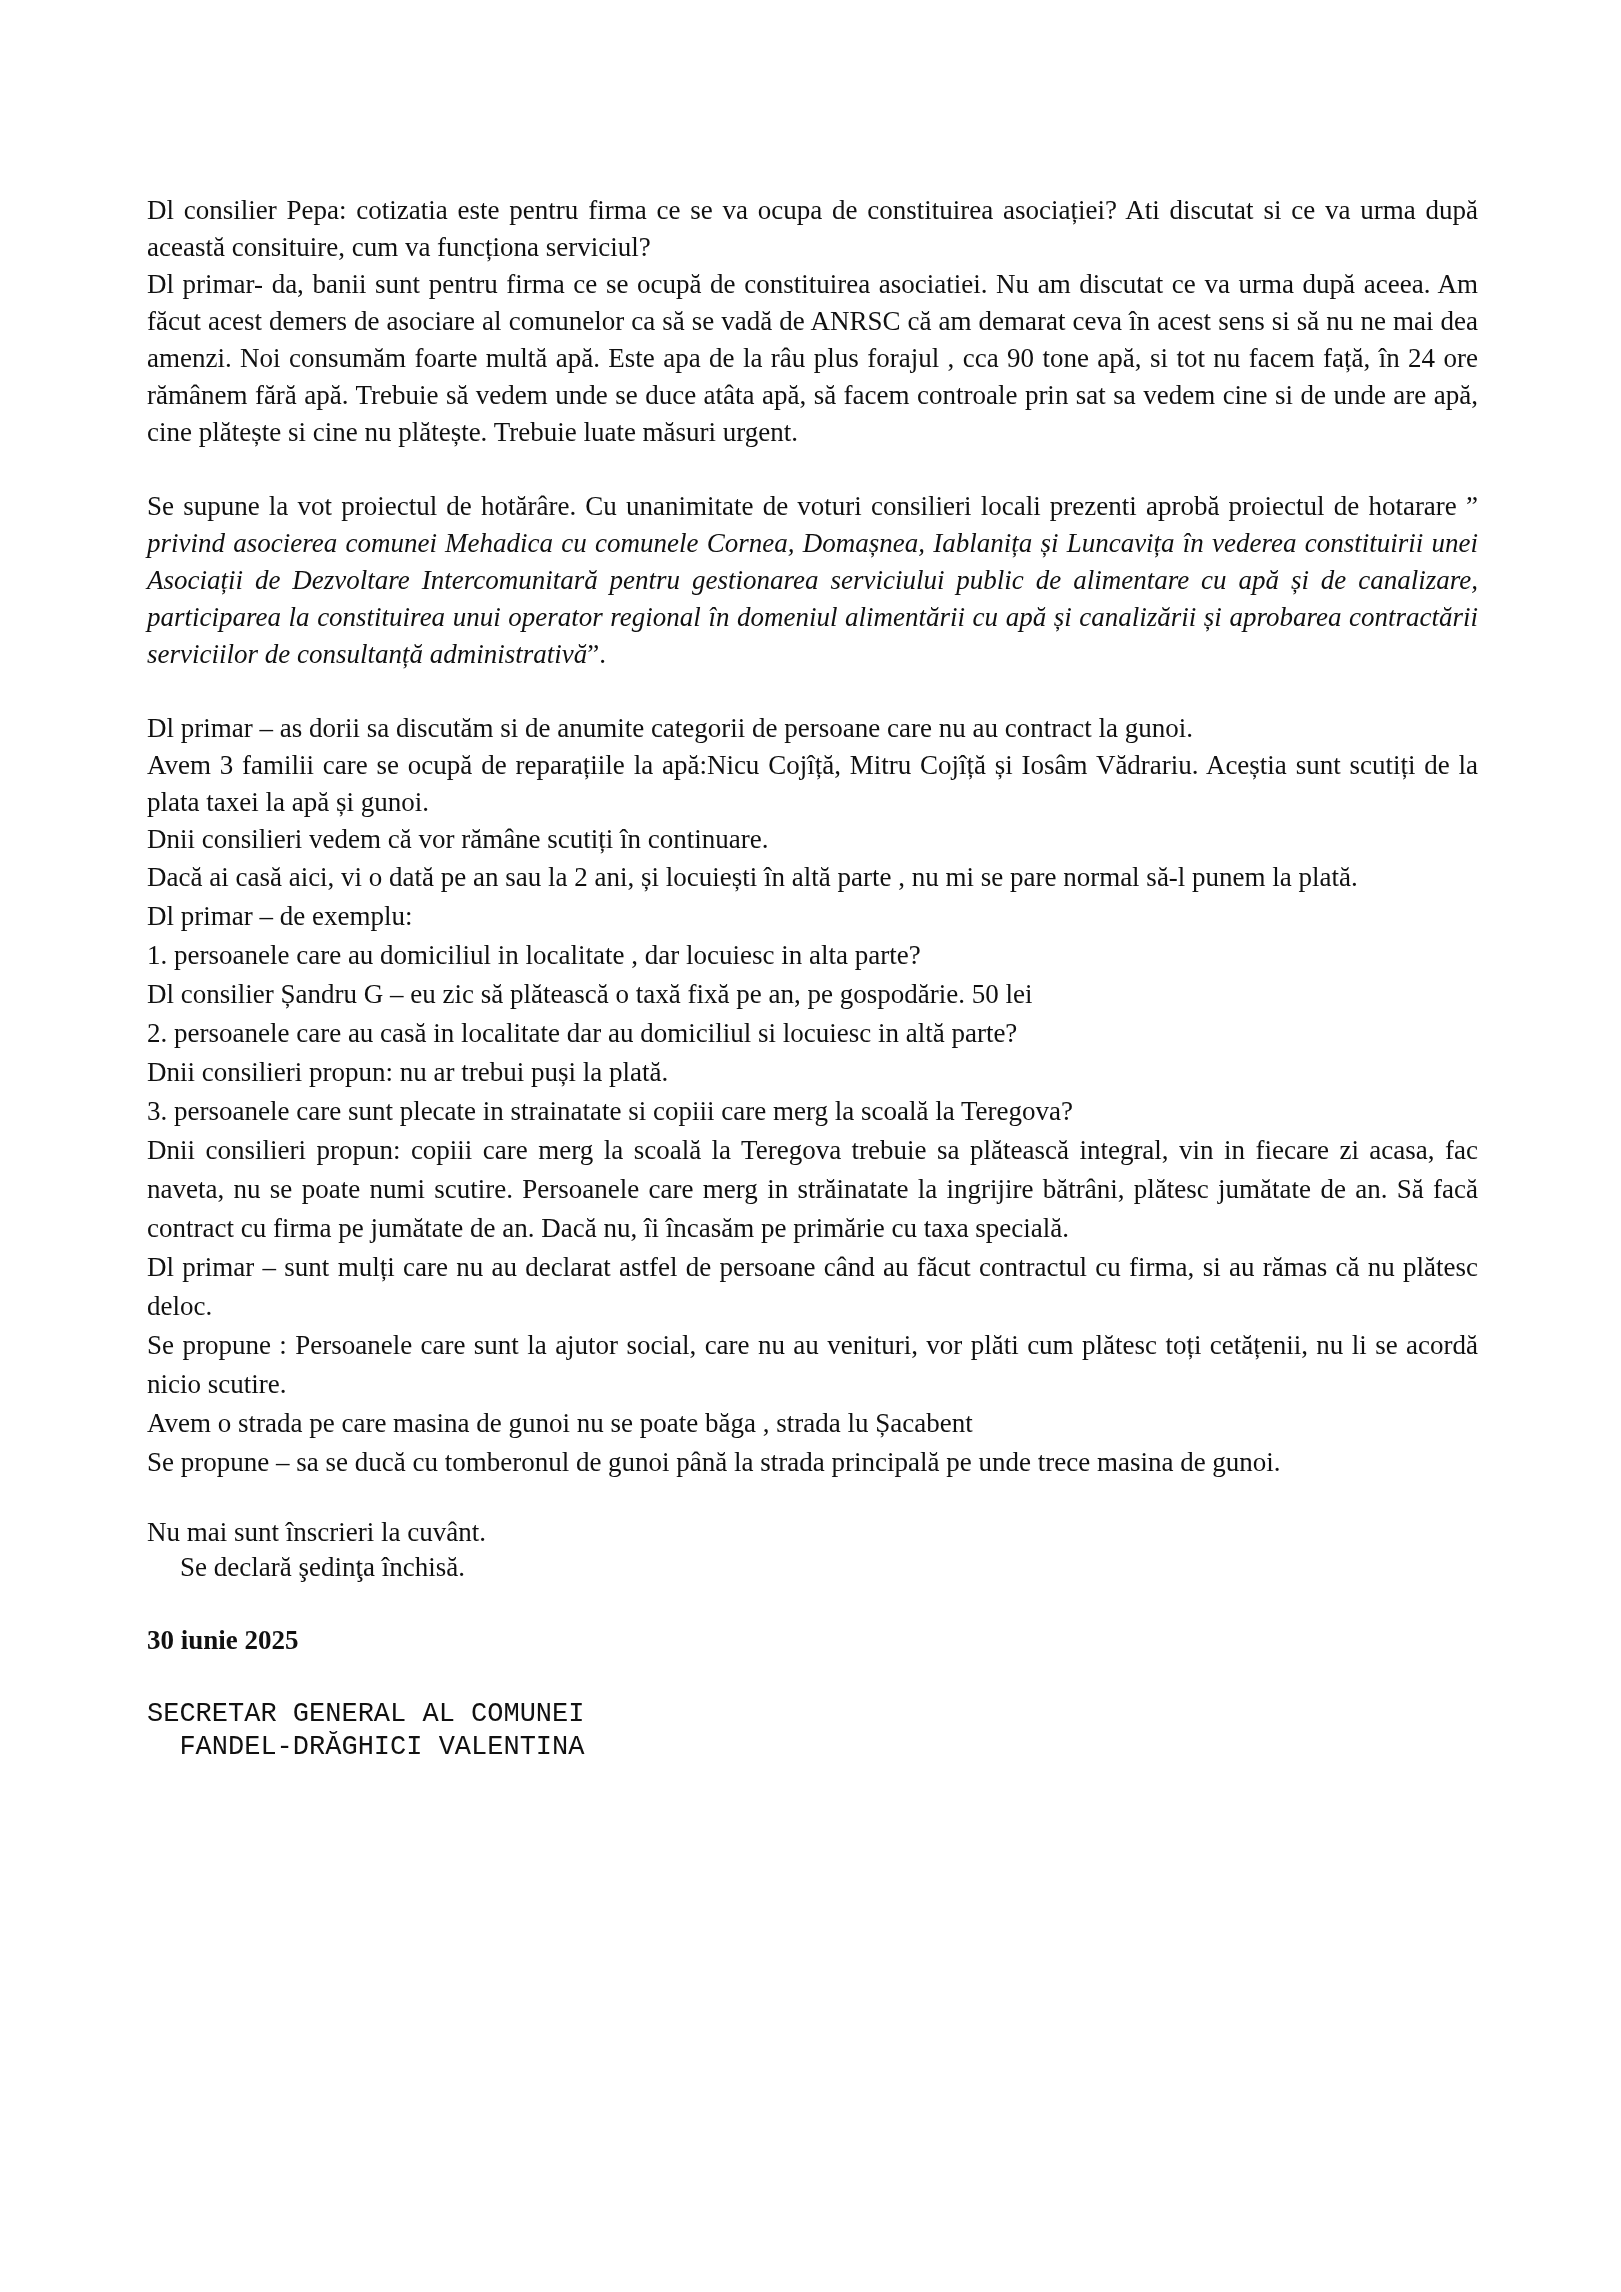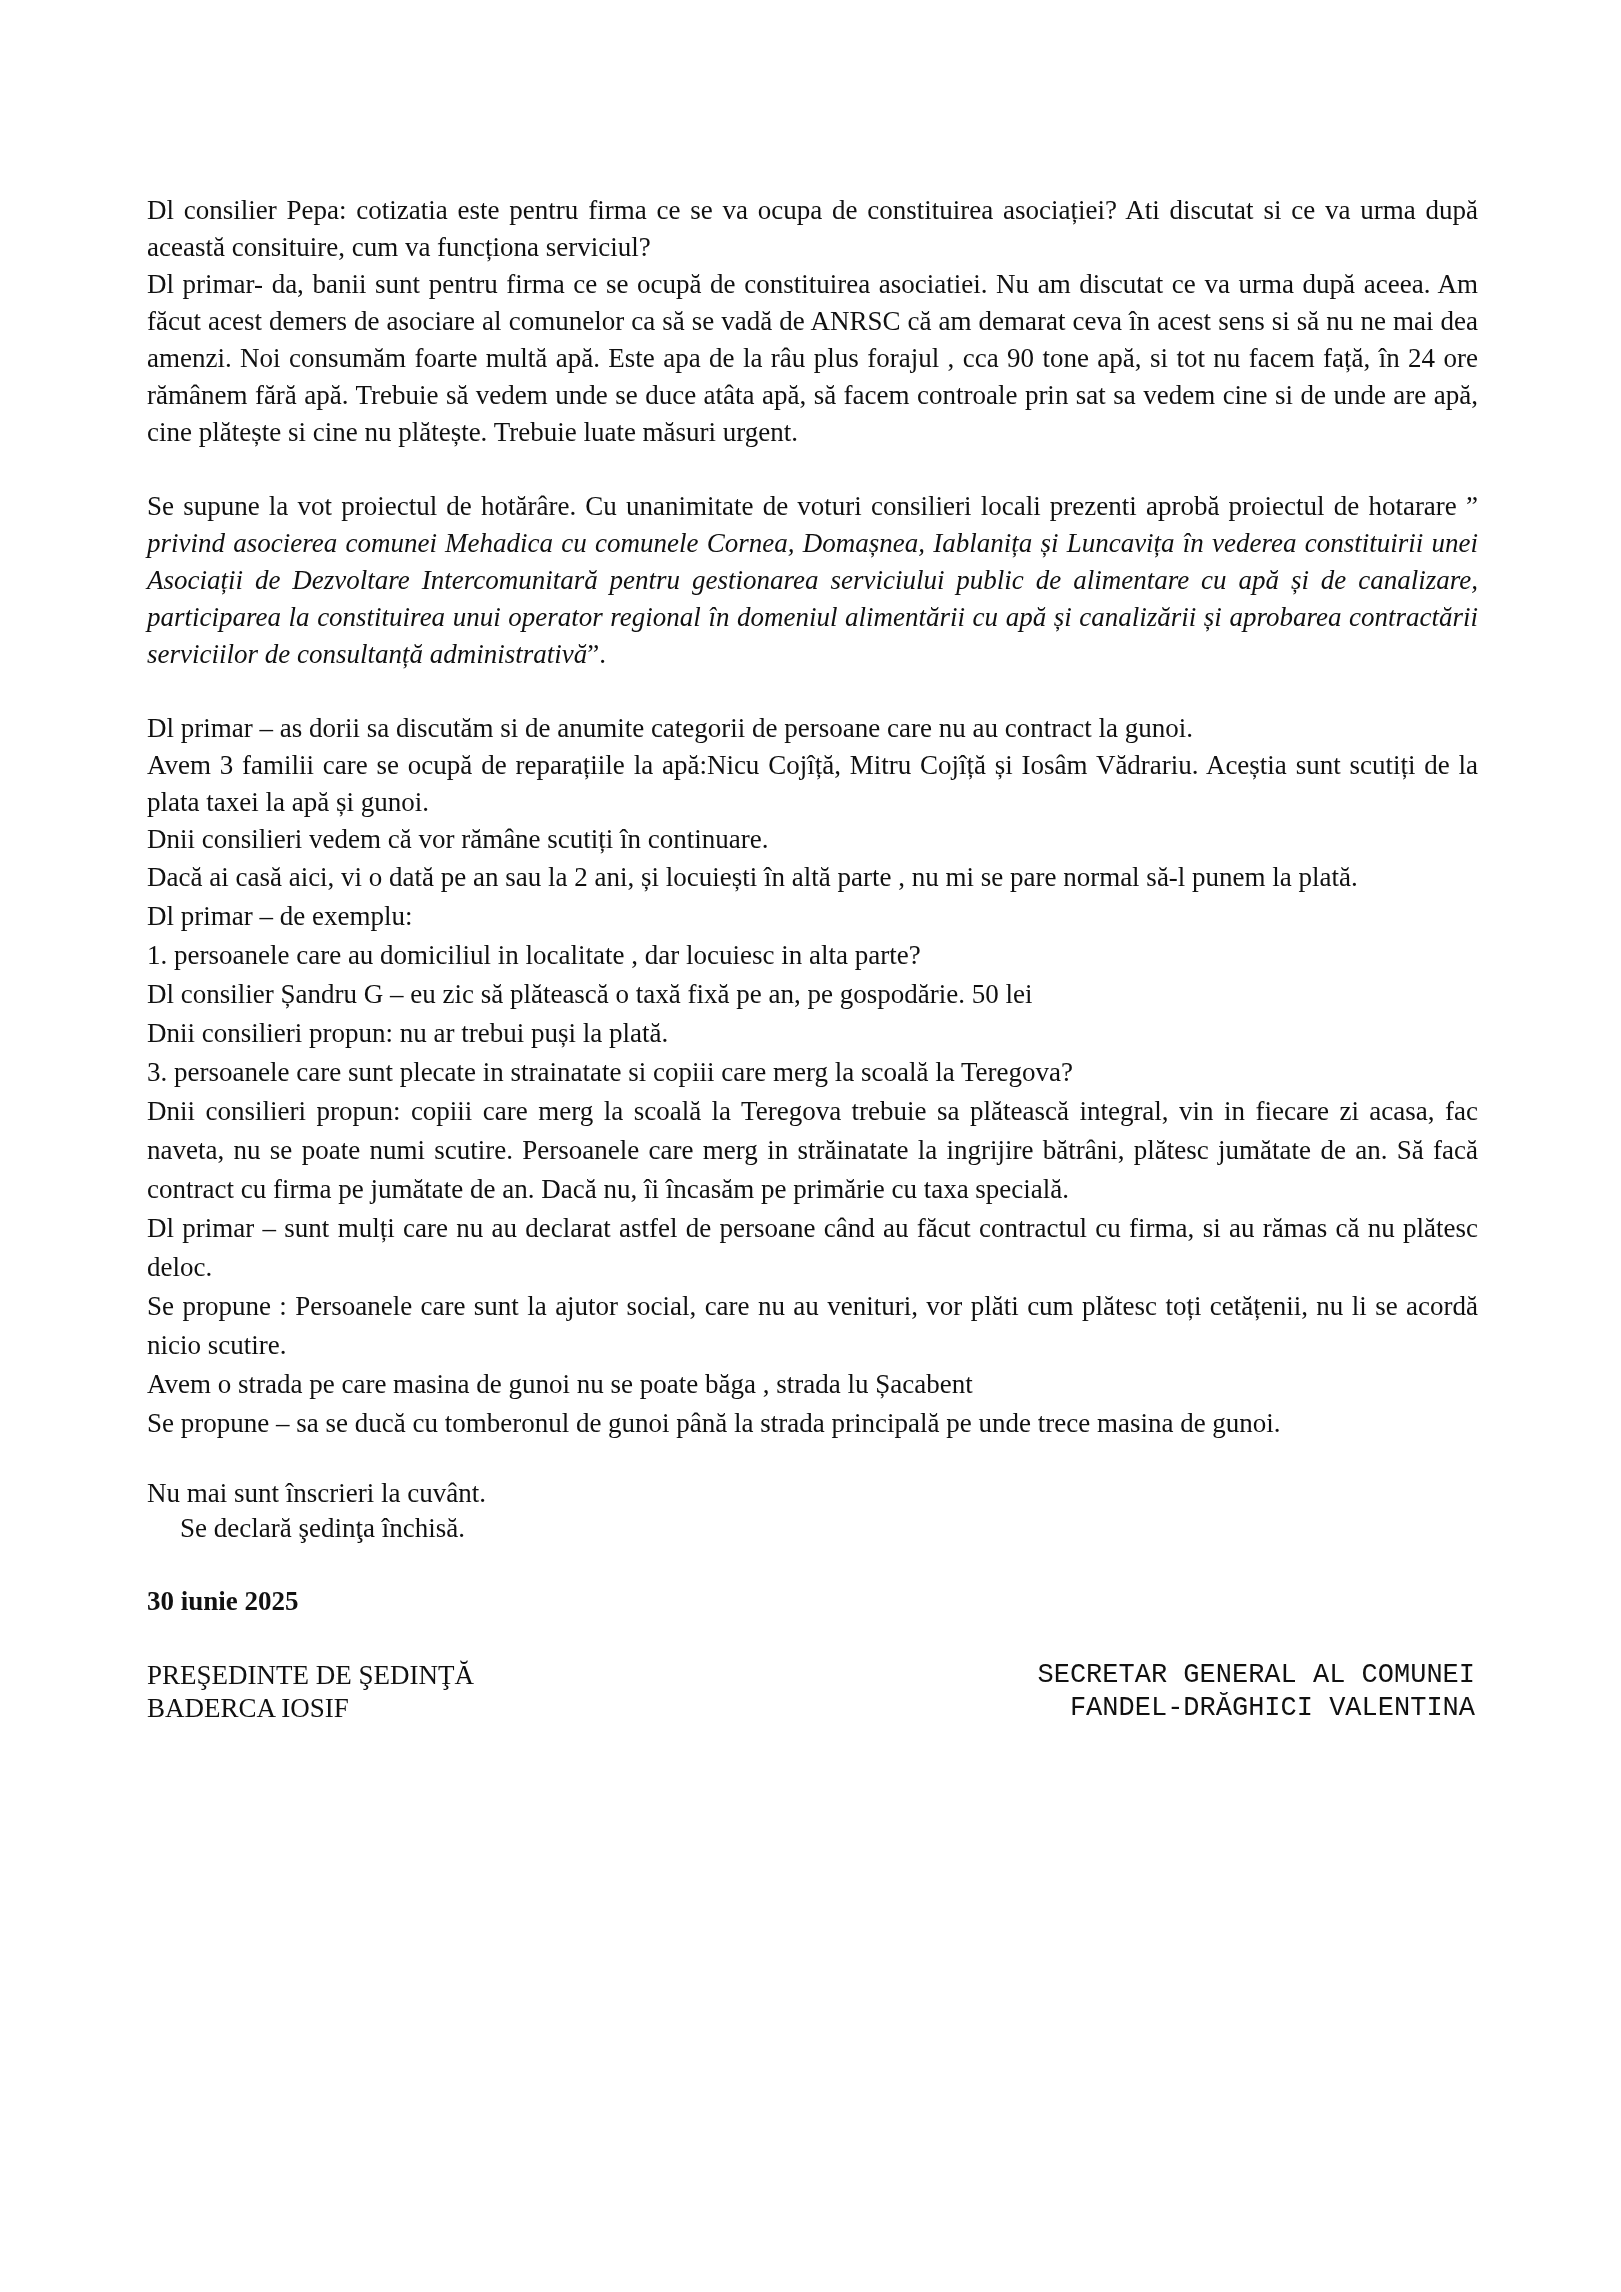--- a/index.html
+++ b/index.html
@@ -75,20 +75,21 @@
   <div class="gap"></div>
 
   <p class="p">Dl primar – as dorii sa discutăm si de anumite categorii de persoane care nu au contract la gunoi.</p>
   <p class="p justify">Avem 3 familii care se ocupă de reparațiile la apă:Nicu Cojîță, Mitru Cojîță și Iosâm Vădrariu. Aceștia sunt scutiți de la plata taxei la apă și gunoi.</p>
   <p class="p">Dnii consilieri vedem că vor rămâne scutiți în continuare.</p>
 
   <p class="p loose justify">Dacă ai casă aici, vi o dată pe an sau la 2 ani,  și locuiești în altă parte , nu mi se pare normal să-l punem la plată.</p>
   <p class="p loose">Dl primar – de exemplu:</p>
   <p class="p loose">1. persoanele care au domiciliul in localitate , dar locuiesc in alta parte?</p>
   <p class="p loose">Dl consilier Șandru G – eu zic să plătească o taxă fixă pe an, pe gospodărie. 50 lei</p>
+  <p class="p loose">2. persoanele care au casă in localitate dar au domiciliul si locuiesc in altă parte?</p>
   <p class="p loose">Dnii consilieri propun: nu ar trebui puși la plată.</p>
   <p class="p loose">3. persoanele care sunt plecate in strainatate si copiii care merg la scoală la Teregova?</p>
 
   <p class="p loose justify">Dnii consilieri propun: copiii care merg la scoală la Teregova trebuie sa plătească integral, vin in fiecare zi acasa, fac naveta, nu se poate numi scutire. Persoanele care merg in străinatate la ingrijire bătrâni, plătesc jumătate de an. Să facă contract cu firma pe jumătate de an. Dacă nu, îi încasăm pe primărie cu taxa specială.</p>
   <p class="p loose justify">Dl primar – sunt mulți care nu au declarat astfel de persoane când au făcut contractul cu firma, si au rămas că nu plătesc deloc.</p>
   <p class="p loose justify">Se propune : Persoanele care sunt la ajutor social, care nu au venituri, vor plăti cum plătesc toți cetățenii, nu li se acordă nicio scutire.</p>
   <p class="p loose">Avem o strada pe care masina de gunoi nu se poate băga , strada lu Șacabent</p>
   <p class="p loose justify">Se propune – sa se ducă cu tomberonul de gunoi până la strada principală pe unde trece masina de gunoi.</p>
 
   <div class="gap" style="height:33px"></div>
@@ -96,24 +97,20 @@
   <p class="p" style="line-height:35px">Nu mai sunt înscrieri la cuvânt.</p>
   <p class="p indent-closing" style="line-height:35px">Se declară şedinţa închisă.</p>
 
   <div class="gap" style="height:37px"></div>
 
   <p class="p date">30 iunie 2025</p>
 
   <div class="gap" style="height:39px"></div>
 
   <div class="sig-row">
-    <div class="sig-left">
-      <div>PREŞEDINTE DE ŞEDINŢĂ</div>
-      <div>BADERCA IOSIF</div>
-    </div>
     <div class="sig-right">
       <div>SECRETAR GENERAL AL COMUNEI</div>
       <div>FANDEL-DRĂGHICI VALENTINA</div>
     </div>
   </div>
 
 </div>
 
 
 </body></html>

